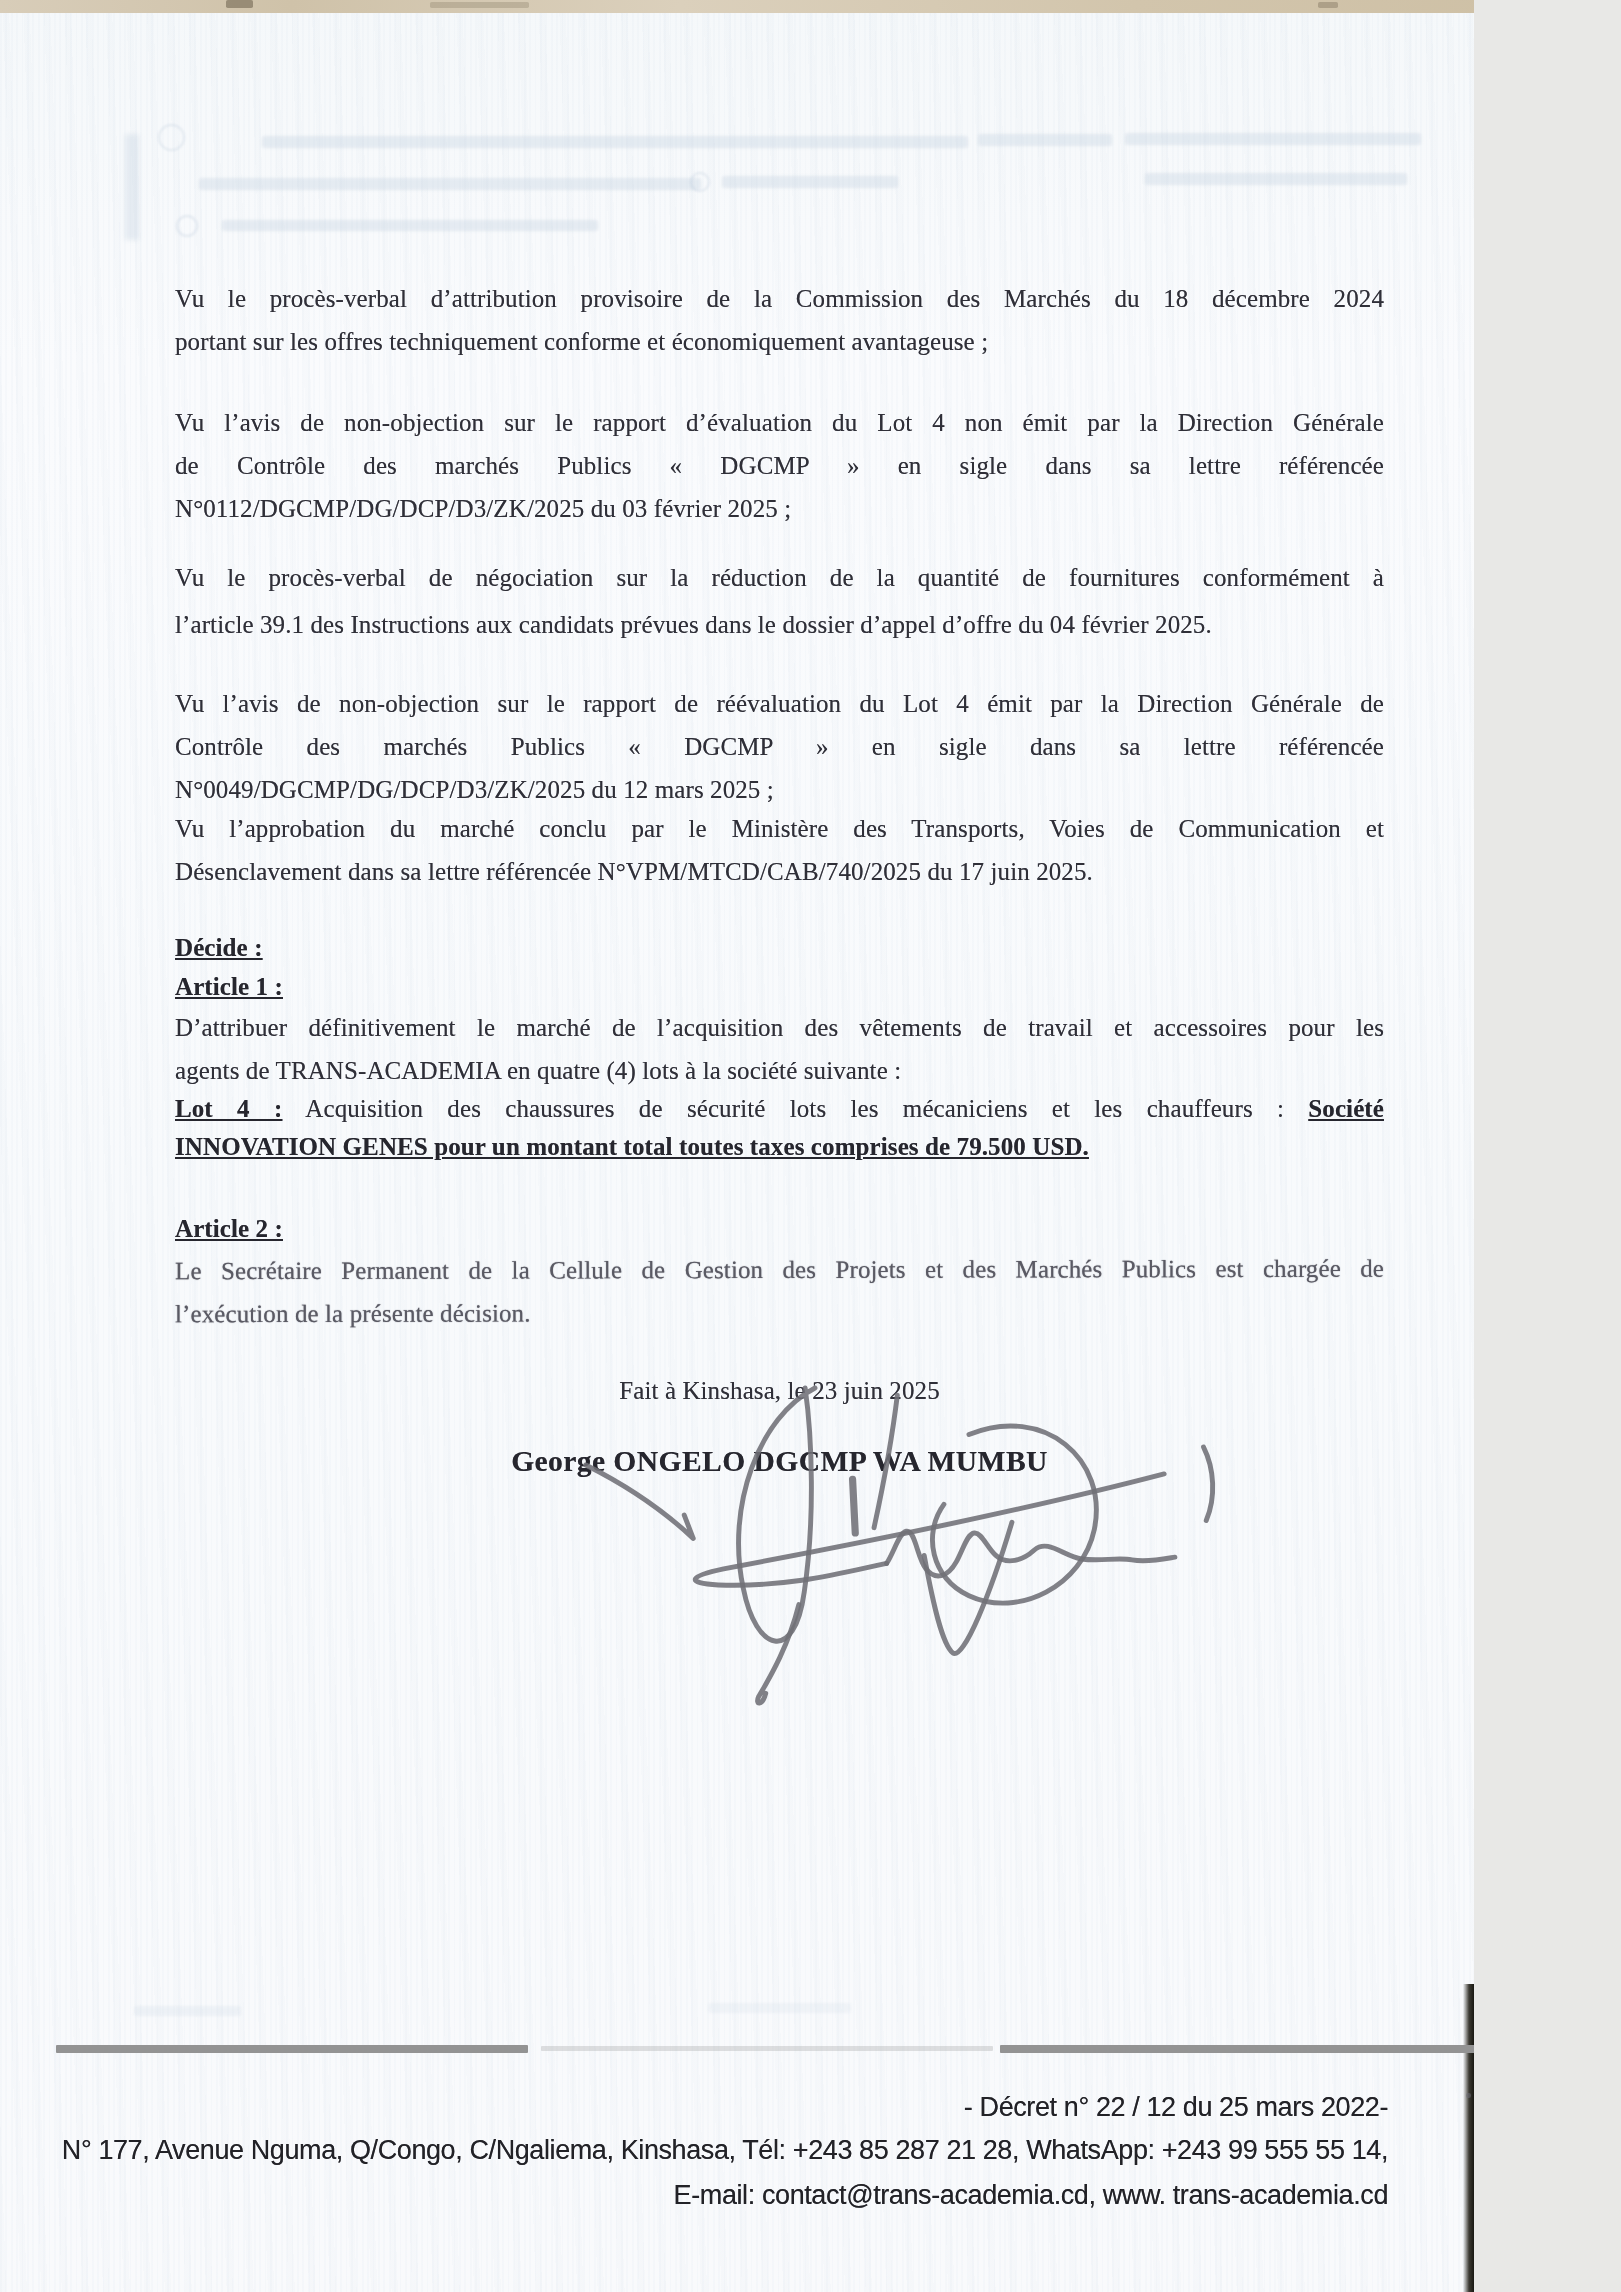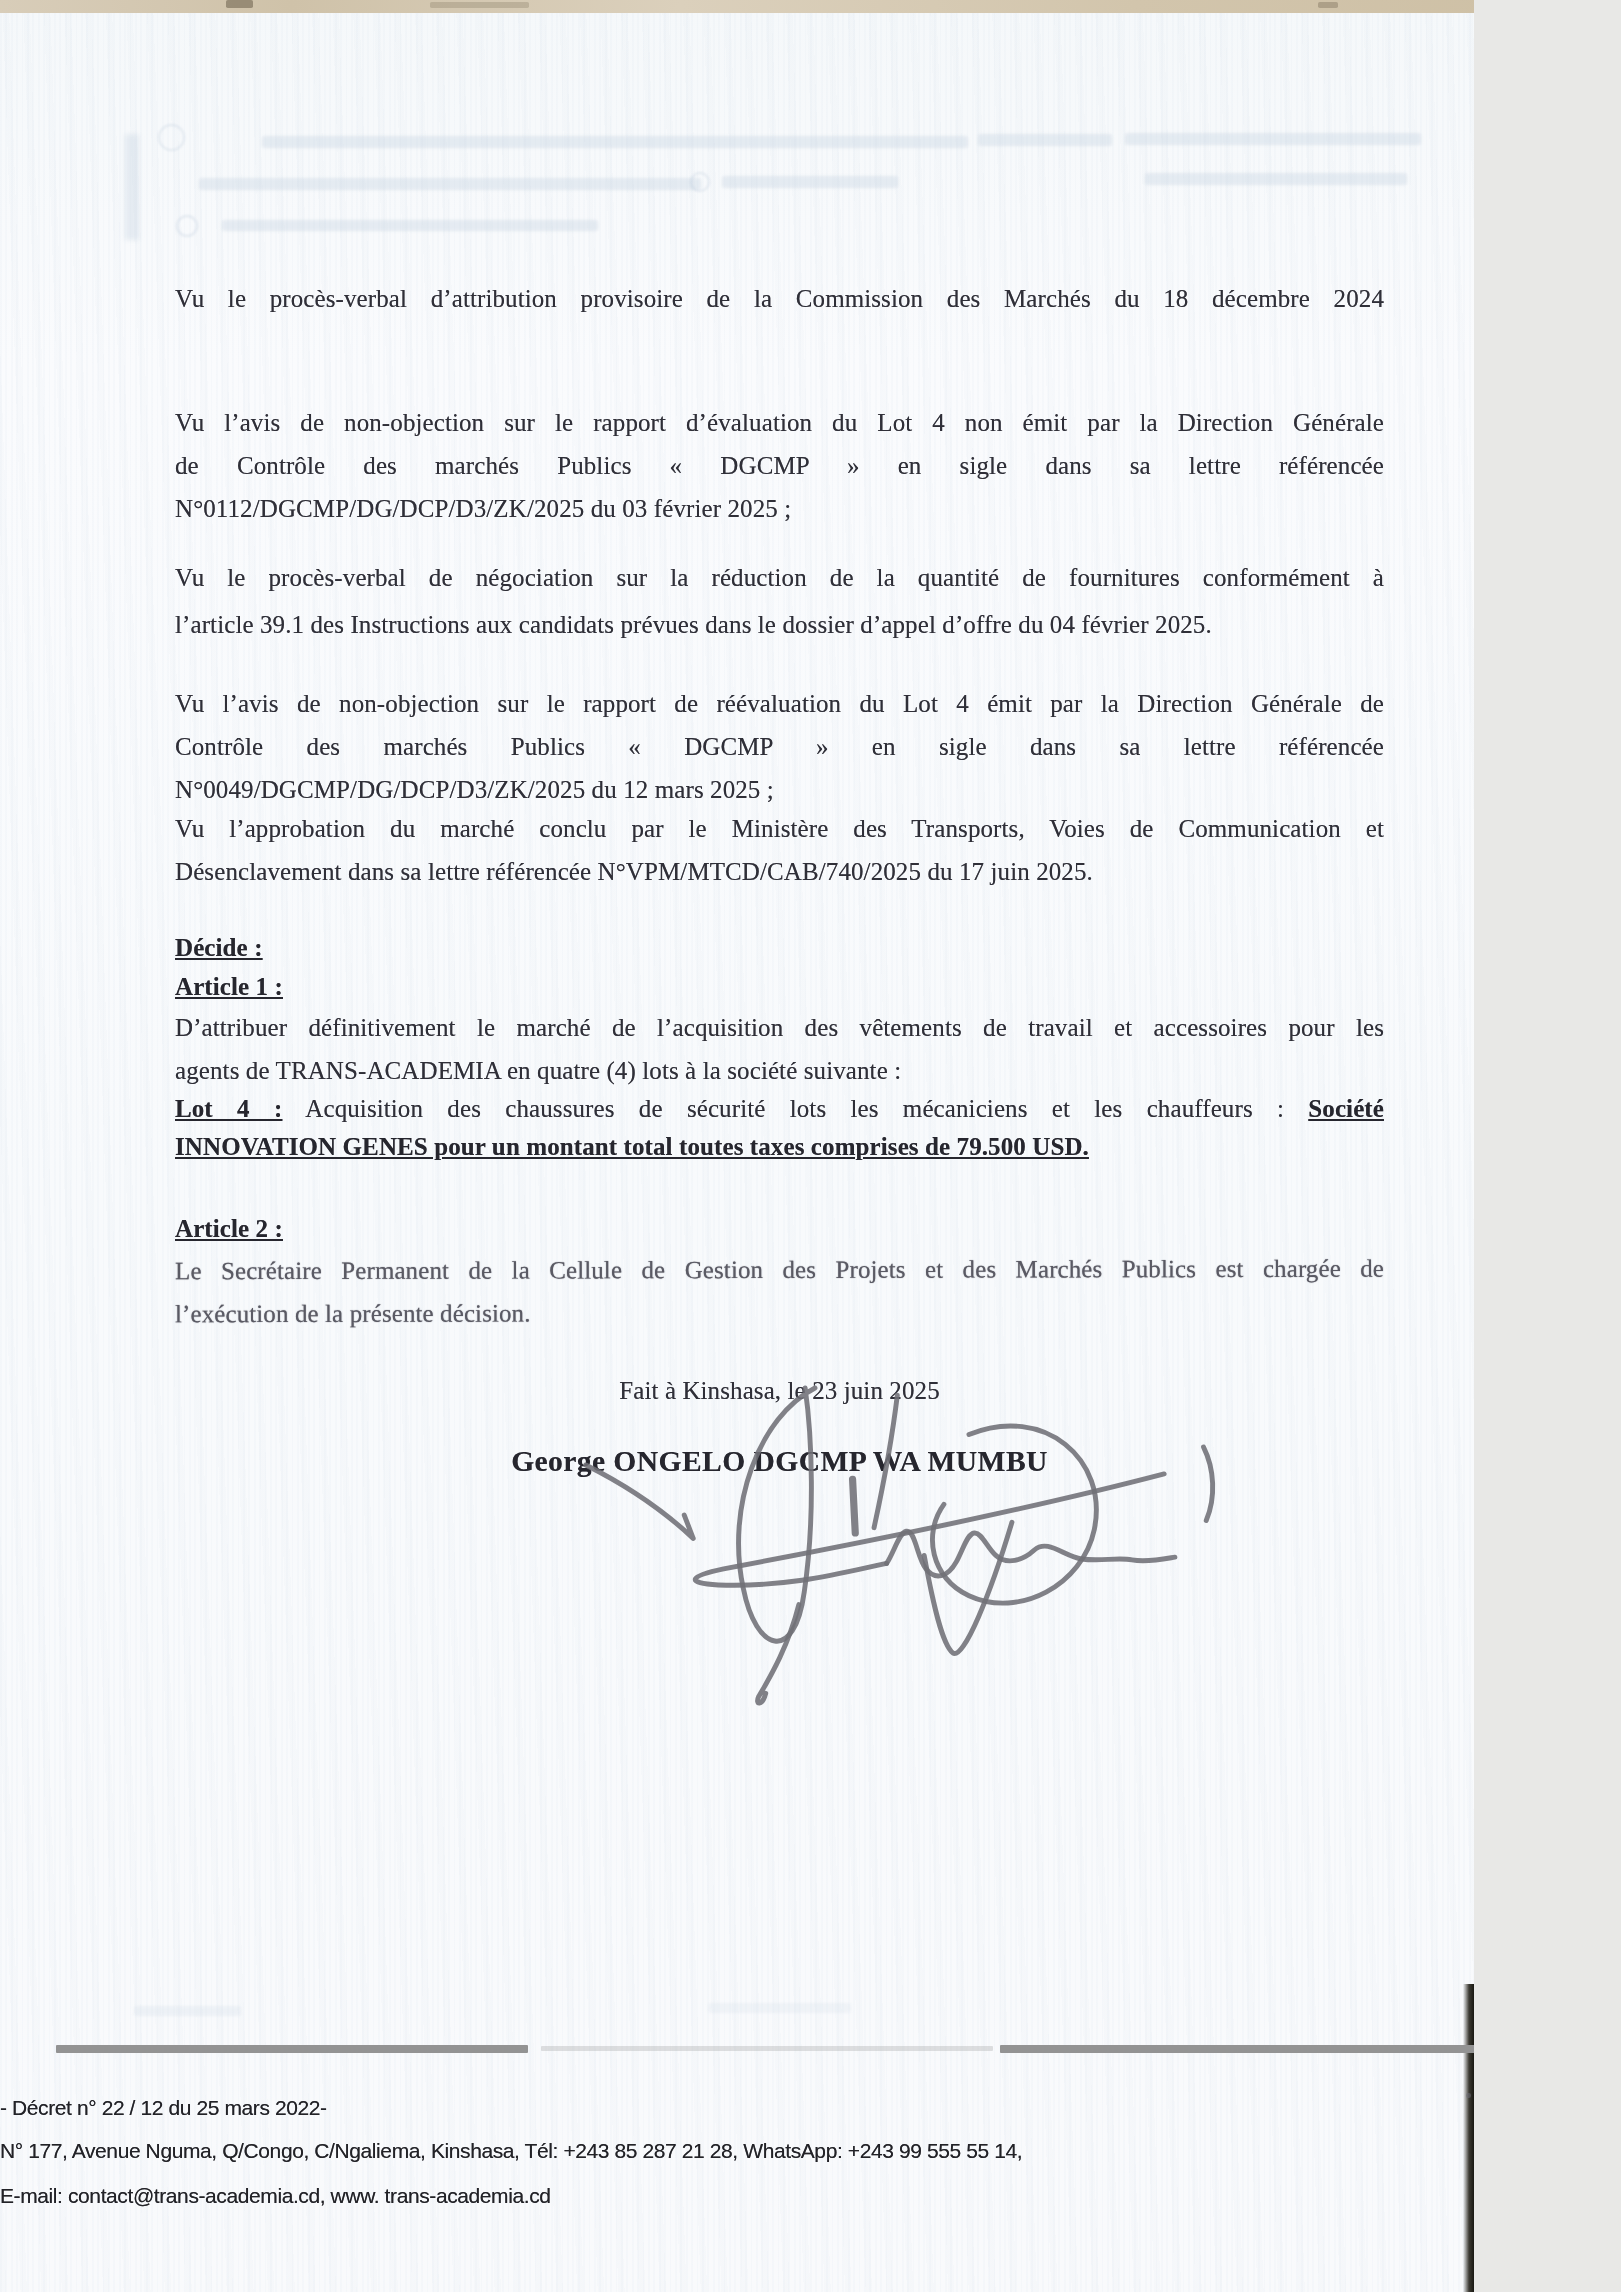--- a/index.html
+++ b/index.html
@@ -31,22 +31,22 @@
   .end{white-space:normal;text-align:left;text-align-last:left;}
   .bold{font-weight:bold;color:var(--heading_ink,#26262e);text-decoration:underline;}
   .faded{color:var(--faded_ink,#5a5a64);text-shadow:0 0 1.1px rgba(90,90,100,0.8);transform:rotate(-0.12deg);}
   .center{text-align:right;text-align-last:center;}
   .name{font-weight:bold;font-size:29.6px;letter-spacing:0.4px;color:#26262e;}
   .sig{position:absolute;left:582px;top:1379px;z-index:4;}
   .sig path{fill:none;stroke:var(--signature,#6f7076);stroke-width:5.5;stroke-linecap:round;stroke-linejoin:round;opacity:0.88;}
   .sig path.thick{stroke-width:8;}
   
   .footer-line{position:absolute;left:0;width:1388px;height:39px;line-height:39px;
-    text-align:left;font-family:"Liberation Sans","DejaVu Sans",sans-serif;
-    font-size:21px;letter-spacing:-0.4px;color:var(--footer_ink,#222227);
+    text-align:right;font-family:"Liberation Sans","DejaVu Sans",sans-serif;
+    font-size:27px;letter-spacing:-0.4px;color:var(--footer_ink,#222227);
     text-shadow:0 0 0.4px rgba(20,20,25,0.6);}
   .rule{position:absolute;top:2045px;height:8px;background:var(--rule,#939393);border-radius:0.9px;}
   .rule.mid{top:2046px;height:5.4px;background:rgba(148,148,148,0.28);}
   .speck{position:absolute;background:rgba(110,110,118,0.55);border-radius:50%;}
 </style>
 </head>
 <body>
 
 <div class="page">
 
@@ -66,20 +66,21 @@
   <div class="ghost" style="left:199px;top:178px;width:502px;height:11.6px;"></div>
   <div class="ghost" style="left:722px;top:176px;width:176px;height:11.6px;"></div>
   <div class="ghost-ring" style="left:690px;top:172px;width:16px;height:16px;"></div>
   <div class="ghost" style="left:1145px;top:173px;width:262px;height:11.6px;"></div>
   <div class="ghost-ring" style="left:176px;top:215px;width:18px;height:18px;"></div>
   <div class="ghost" style="left:222px;top:220px;width:376px;height:10.7px;"></div>
   <div class="ghost" style="left:134px;top:2006px;width:107px;height:9.9px;opacity:.6;"></div>
   <div class="ghost" style="left:708px;top:2003px;width:143px;height:9.9px;opacity:.5;"></div>
 
   <div class="tl j" style="top:277px">Vu le procès-verbal d’attribution provisoire de la Commission des Marchés du 18 décembre 2024</div>
+  <div class="tl end" style="top:320px">portant sur les offres techniquement conforme et économiquement avantageuse ;</div>
 
   <div class="tl j" style="top:401px">Vu l’avis de non-objection sur le rapport d’évaluation du Lot 4 non émit par la Direction Générale</div>
   <div class="tl j" style="top:444px">de Contrôle des marchés Publics « DGCMP » en sigle dans sa lettre référencée</div>
   <div class="tl end" style="top:487px">N°0112/DGCMP/DG/DCP/D3/ZK/2025 du 03 février 2025 ;</div>
 
   <div class="tl j" style="top:556px">Vu le procès-verbal de négociation sur la réduction de la quantité de fournitures conformément à</div>
   <div class="tl end" style="top:603px">l’article 39.1 des Instructions aux candidats prévues dans le dossier d’appel d’offre du 04 février 2025.</div>
 
   <div class="tl j" style="top:682px">Vu l’avis de non-objection sur le rapport de réévaluation du Lot 4 émit par la Direction Générale de</div>
   <div class="tl j" style="top:725px">Contrôle des marchés Publics « DGCMP » en sigle dans sa lettre référencée</div>

